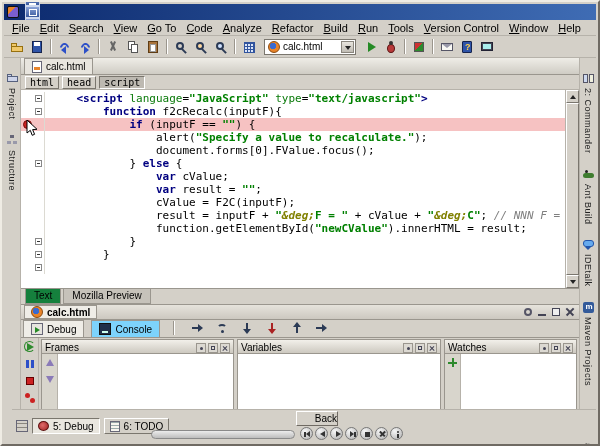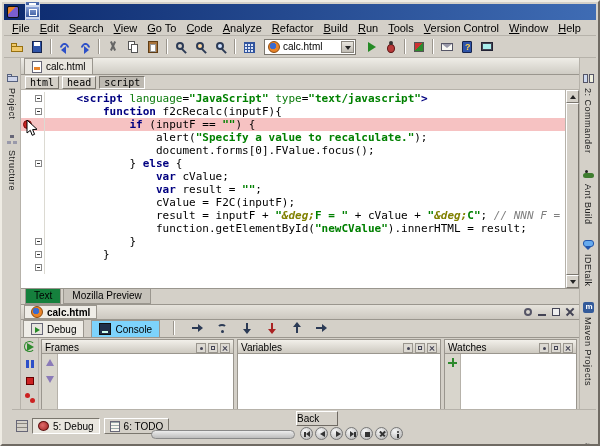--- a/index.html
+++ b/index.html
@@ -213,21 +213,21 @@
   .pbody{flex:1;display:flex;min-height:0}
   .ptools{width:16px;background:#d8d5cc;border-right:1px solid #b6b2aa;display:flex;flex-direction:column;align-items:center;padding-top:2px;gap:2px;flex:none}
   .pwhite{flex:1;background:#fff}
 
   
   #bbar{position:absolute;left:10px;right:2px;bottom:2px;height:20px;background:#d4d0c8;border-top:1px solid #b6b2aa;display:flex;align-items:center;gap:4px;padding:16px 4px;z-index:2}
   .twbtn{height:16px;display:flex;align-items:center;gap:4px;padding:0 5px;font-size:10px;border:1px solid;border-color:#fff #7a766e #7a766e #fff;background:#d4d0c8}
   .twbtn.active{border-color:#7a766e #fff #fff #7a766e;background:#e9e6df}
 
   
-  #backbtn{position:absolute;left:294px;top:409px;width:42px;height:15px;background:#d4d0c8;border:1px solid;border-color:#fff #6f6a63 #6f6a63 #fff;font-size:10px;text-align:left;line-height:13px;z-index:10}
+  #backbtn{position:absolute;left:294px;top:409px;width:42px;height:15px;background:#d4d0c8;border:1px solid;border-color:#fff #6f6a63 #6f6a63 #fff;font-size:10px;text-align:right;line-height:13px;z-index:10}
   #progress{position:absolute;left:149px;top:428px;width:144px;height:9px;border-radius:5px;border:1px solid #8a8a8a;background:linear-gradient(#ececec,#bdbdbd);z-index:10}
   #playback{position:absolute;left:298px;top:425px;display:flex;gap:2px;z-index:11}
   .pb{width:13px;height:13px;border-radius:50%;background:radial-gradient(circle at 35% 30%,#f6f6f6,#b0b0b0);border:1px solid #777;position:relative;flex:none}
   .pb::before,.pb::after{content:"";position:absolute;box-sizing:border-box}
   .pb-first::before{left:3px;top:3.5px;width:2px;height:5px;background:#333}
   .pb-first::after{left:5px;top:3px;border-top:3px solid transparent;border-bottom:3px solid transparent;border-right:4px solid #333}
   .pb-prev::after{left:4px;top:3px;border-top:3px solid transparent;border-bottom:3px solid transparent;border-right:5px solid #333}
   .pb-play::after{left:5px;top:3px;border-top:3px solid transparent;border-bottom:3px solid transparent;border-left:5px solid #333}
   .pb-next::before{left:8px;top:3.5px;width:2px;height:5px;background:#333}
   .pb-next::after{left:4px;top:3px;border-top:3px solid transparent;border-bottom:3px solid transparent;border-left:4px solid #333}

